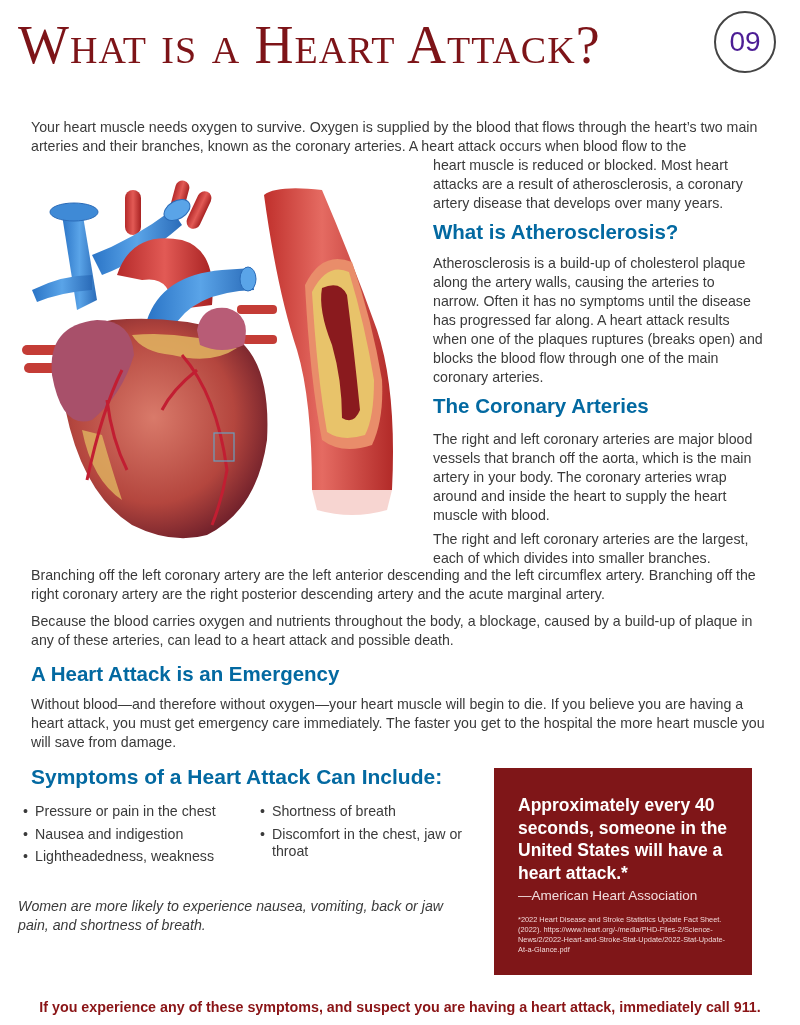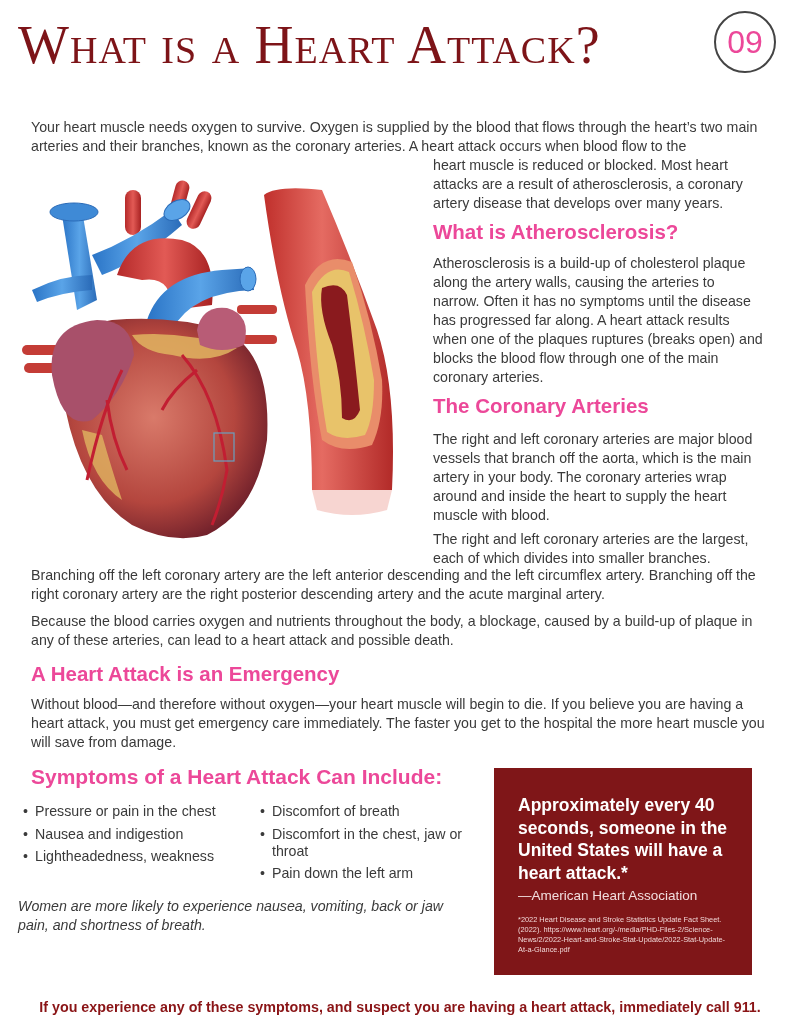--- a/index.html
+++ b/index.html
@@ -9,25 +9,25 @@
   .title {
     position: absolute; left: 18px; top: 18px;
     font-family: "Liberation Serif", "DejaVu Serif", serif;
     font-variant: small-caps; font-size: 54px; letter-spacing: 1px;
     color: #7d1418; line-height: 1; font-weight: normal;
   }
   .page-badge {
     position: absolute; left: 714px; top: 11px; width: 62px; height: 62px;
     border: 2px solid #444; border-radius: 50%;
     display: flex; align-items: center; justify-content: center;
-    font-size: 32px; color: #ec4899; font-family: "Liberation Sans", sans-serif;
+    font-size: 28px; color: #4c1d95; font-family: "Liberation Sans", sans-serif;
   }
 
   .p { font-size: 14.2px; line-height: 19px; color: #3a3a3a; position: absolute; }
-  .h2 { font-size: 20.5px; color: #ec4899; position: absolute; line-height: 1; }
+  .h2 { font-size: 20.5px; color: #0369a1; position: absolute; line-height: 1; }
 
   .intro { left: 31px; top: 118px; width: 740px; }
   .intro-cont { left: 433px; top: 156px; width: 340px; }
 
   .h-ath { left: 433px; top: 222px; }
   .p-ath { left: 433px; top: 254px; width: 330px; }
 
   .h-cor { left: 433px; top: 396px; }
   .p-cor1 { left: 433px; top: 430px; width: 330px; }
   .p-cor2 { left: 433px; top: 530px; width: 330px; }
@@ -141,23 +141,22 @@
 <h2 class="h2 h-emerg">A Heart Attack is an Emergency</h2>
 <p class="p p-emerg">Without blood—and therefore without oxygen—your heart muscle will begin to die. If you believe you are having a heart attack, you must get emergency care immediately. The faster you get to the hospital the more heart muscle you will save from damage.</p>
 
 <h2 class="h2 h-sym">Symptoms of a Heart Attack Can Include:</h2>
 <ul class="sym-list sym-col1">
   <li>Pressure or pain in the chest</li>
   <li>Nausea and indigestion</li>
   <li>Lightheadedness, weakness</li>
 </ul>
 <ul class="sym-list sym-col2">
-  <li>Discomfort of breath</li>
+  <li>Shortness of breath</li>
   <li>Discomfort in the chest, jaw or throat</li>
-  <li>Pain down the left arm</li>
 </ul>
 <p class="p women">Women are more likely to experience nausea, vomiting, back or jaw pain, and shortness of breath.</p>
 
 <div class="stat-box">
   <div class="stat-main">Approximately every 40 seconds, someone in the United States will have a heart attack.*</div>
   <div class="stat-source">—American Heart Association</div>
   <div class="stat-foot">*2022 Heart Disease and Stroke Statistics Update Fact Sheet. (2022). https://www.heart.org/-/media/PHD-Files-2/Science-News/2/2022-Heart-and-Stroke-Stat-Update/2022-Stat-Update-At-a-Glance.pdf</div>
 </div>
 
 <div class="footer">If you experience any of these symptoms, and suspect you are having a heart attack, immediately call 911.</div>

